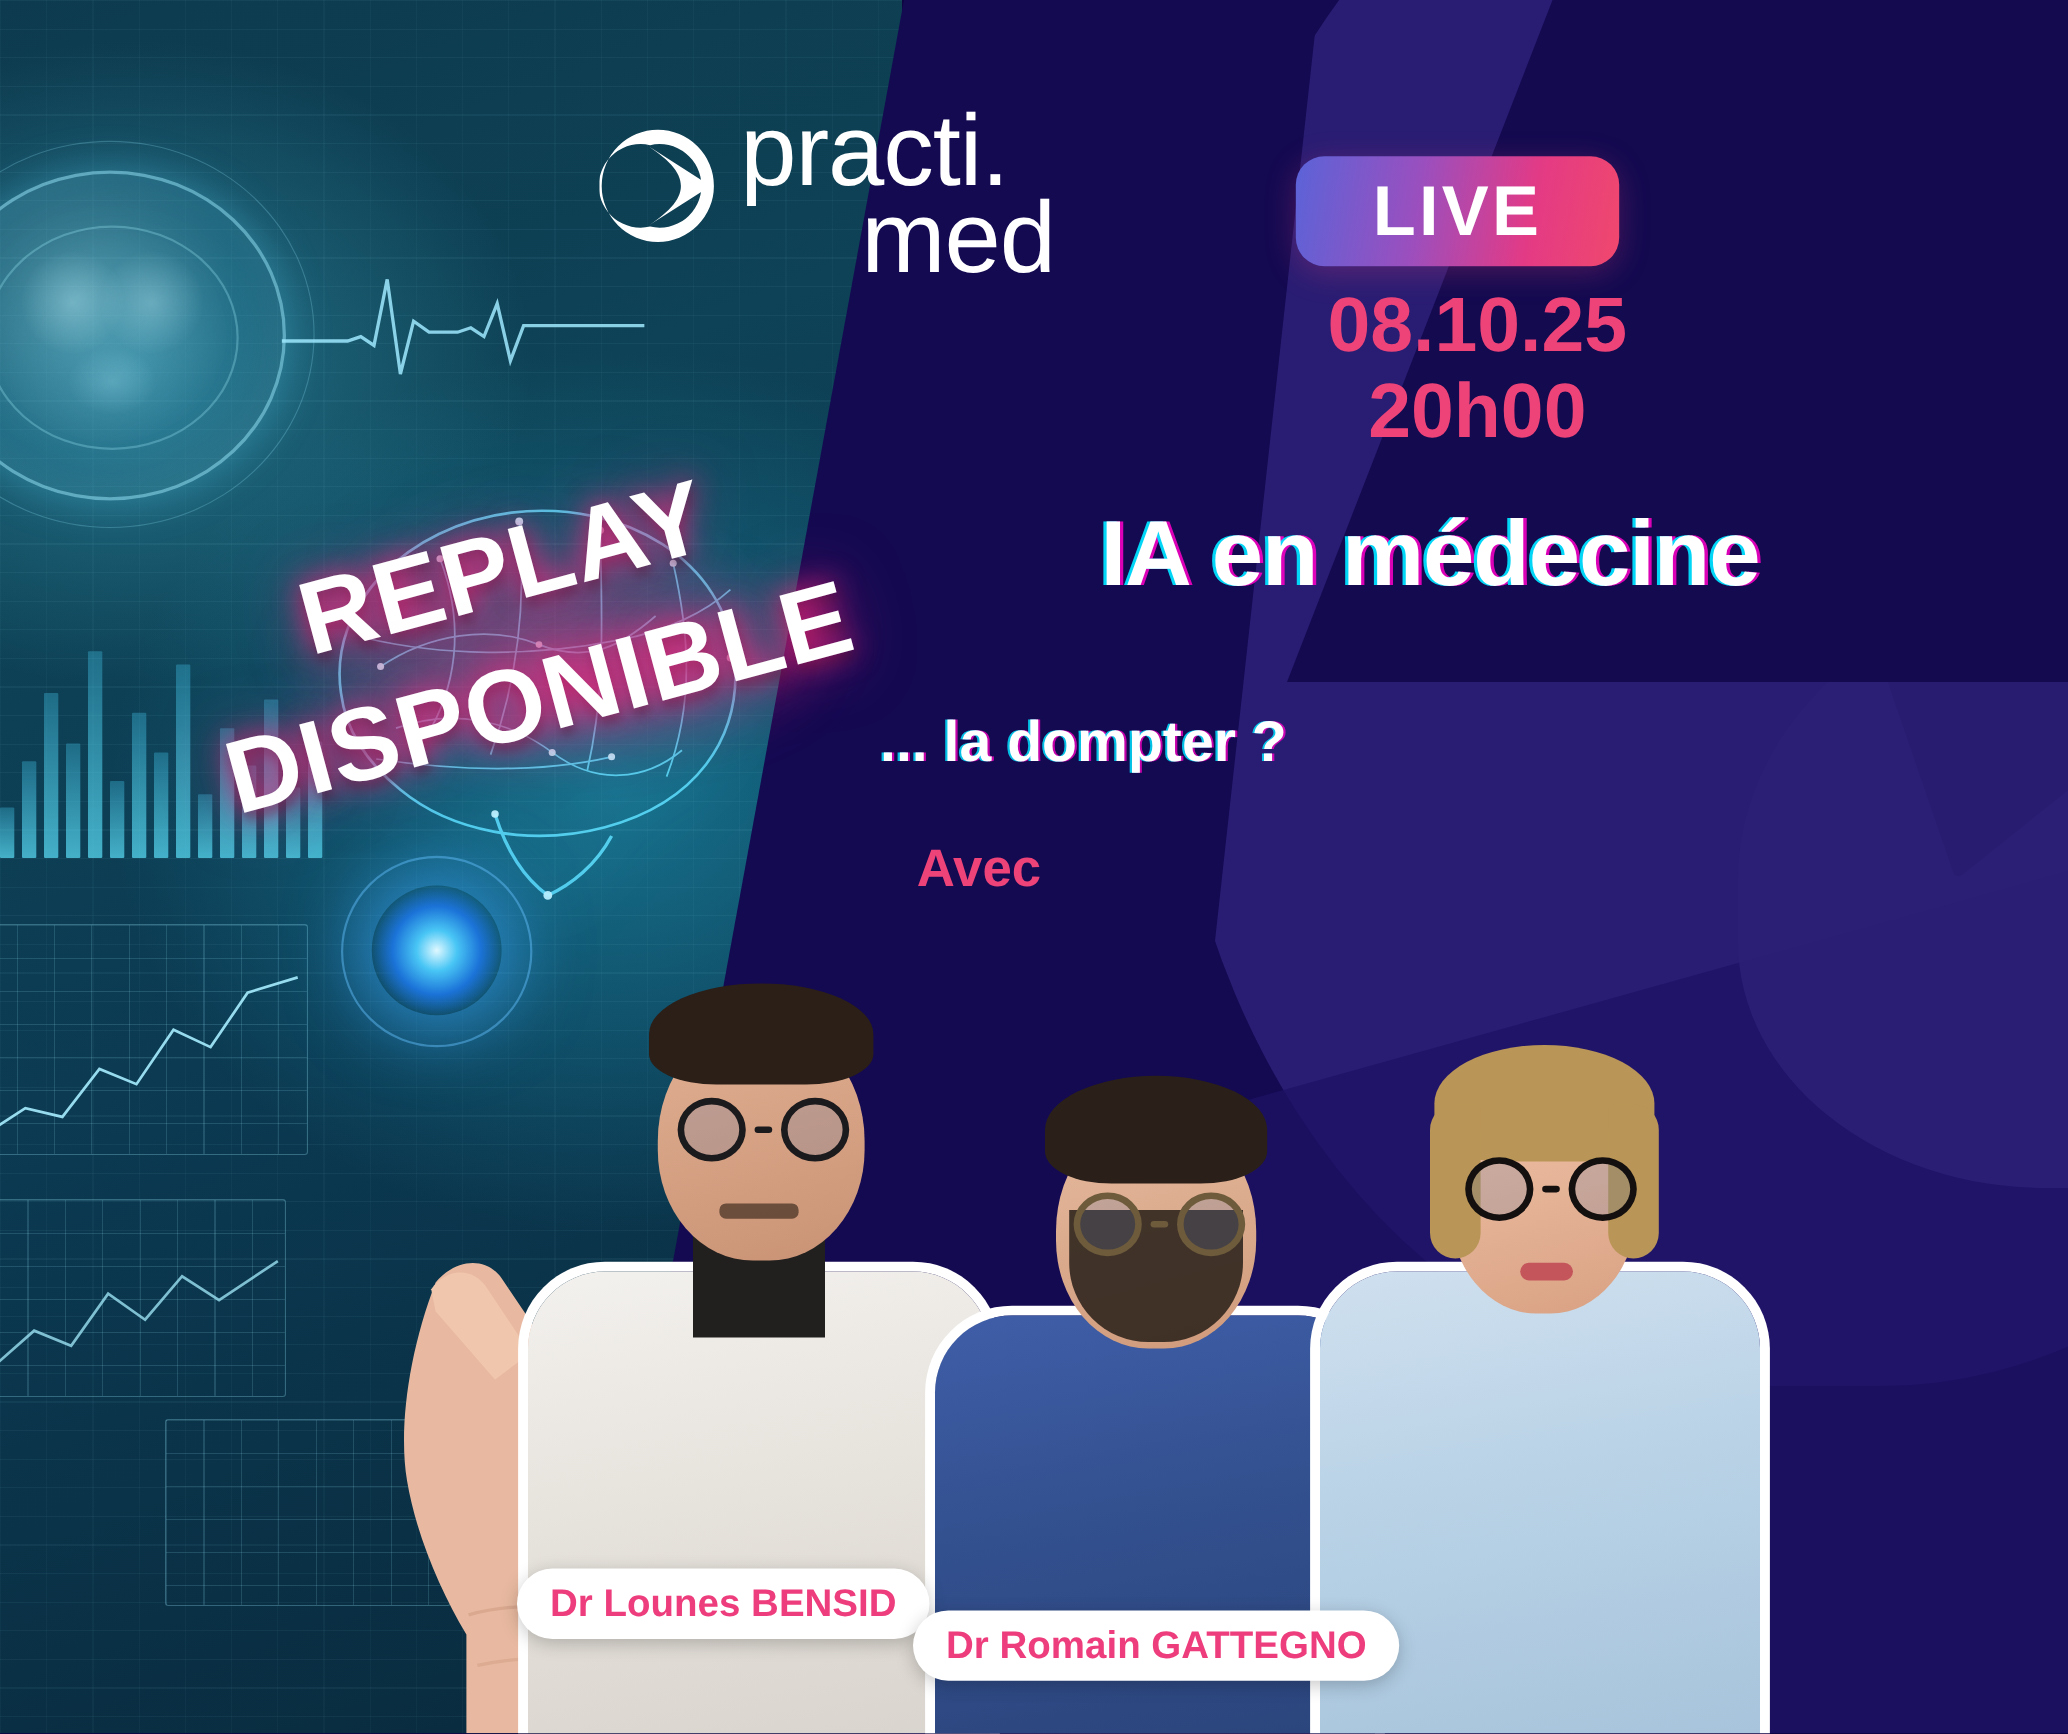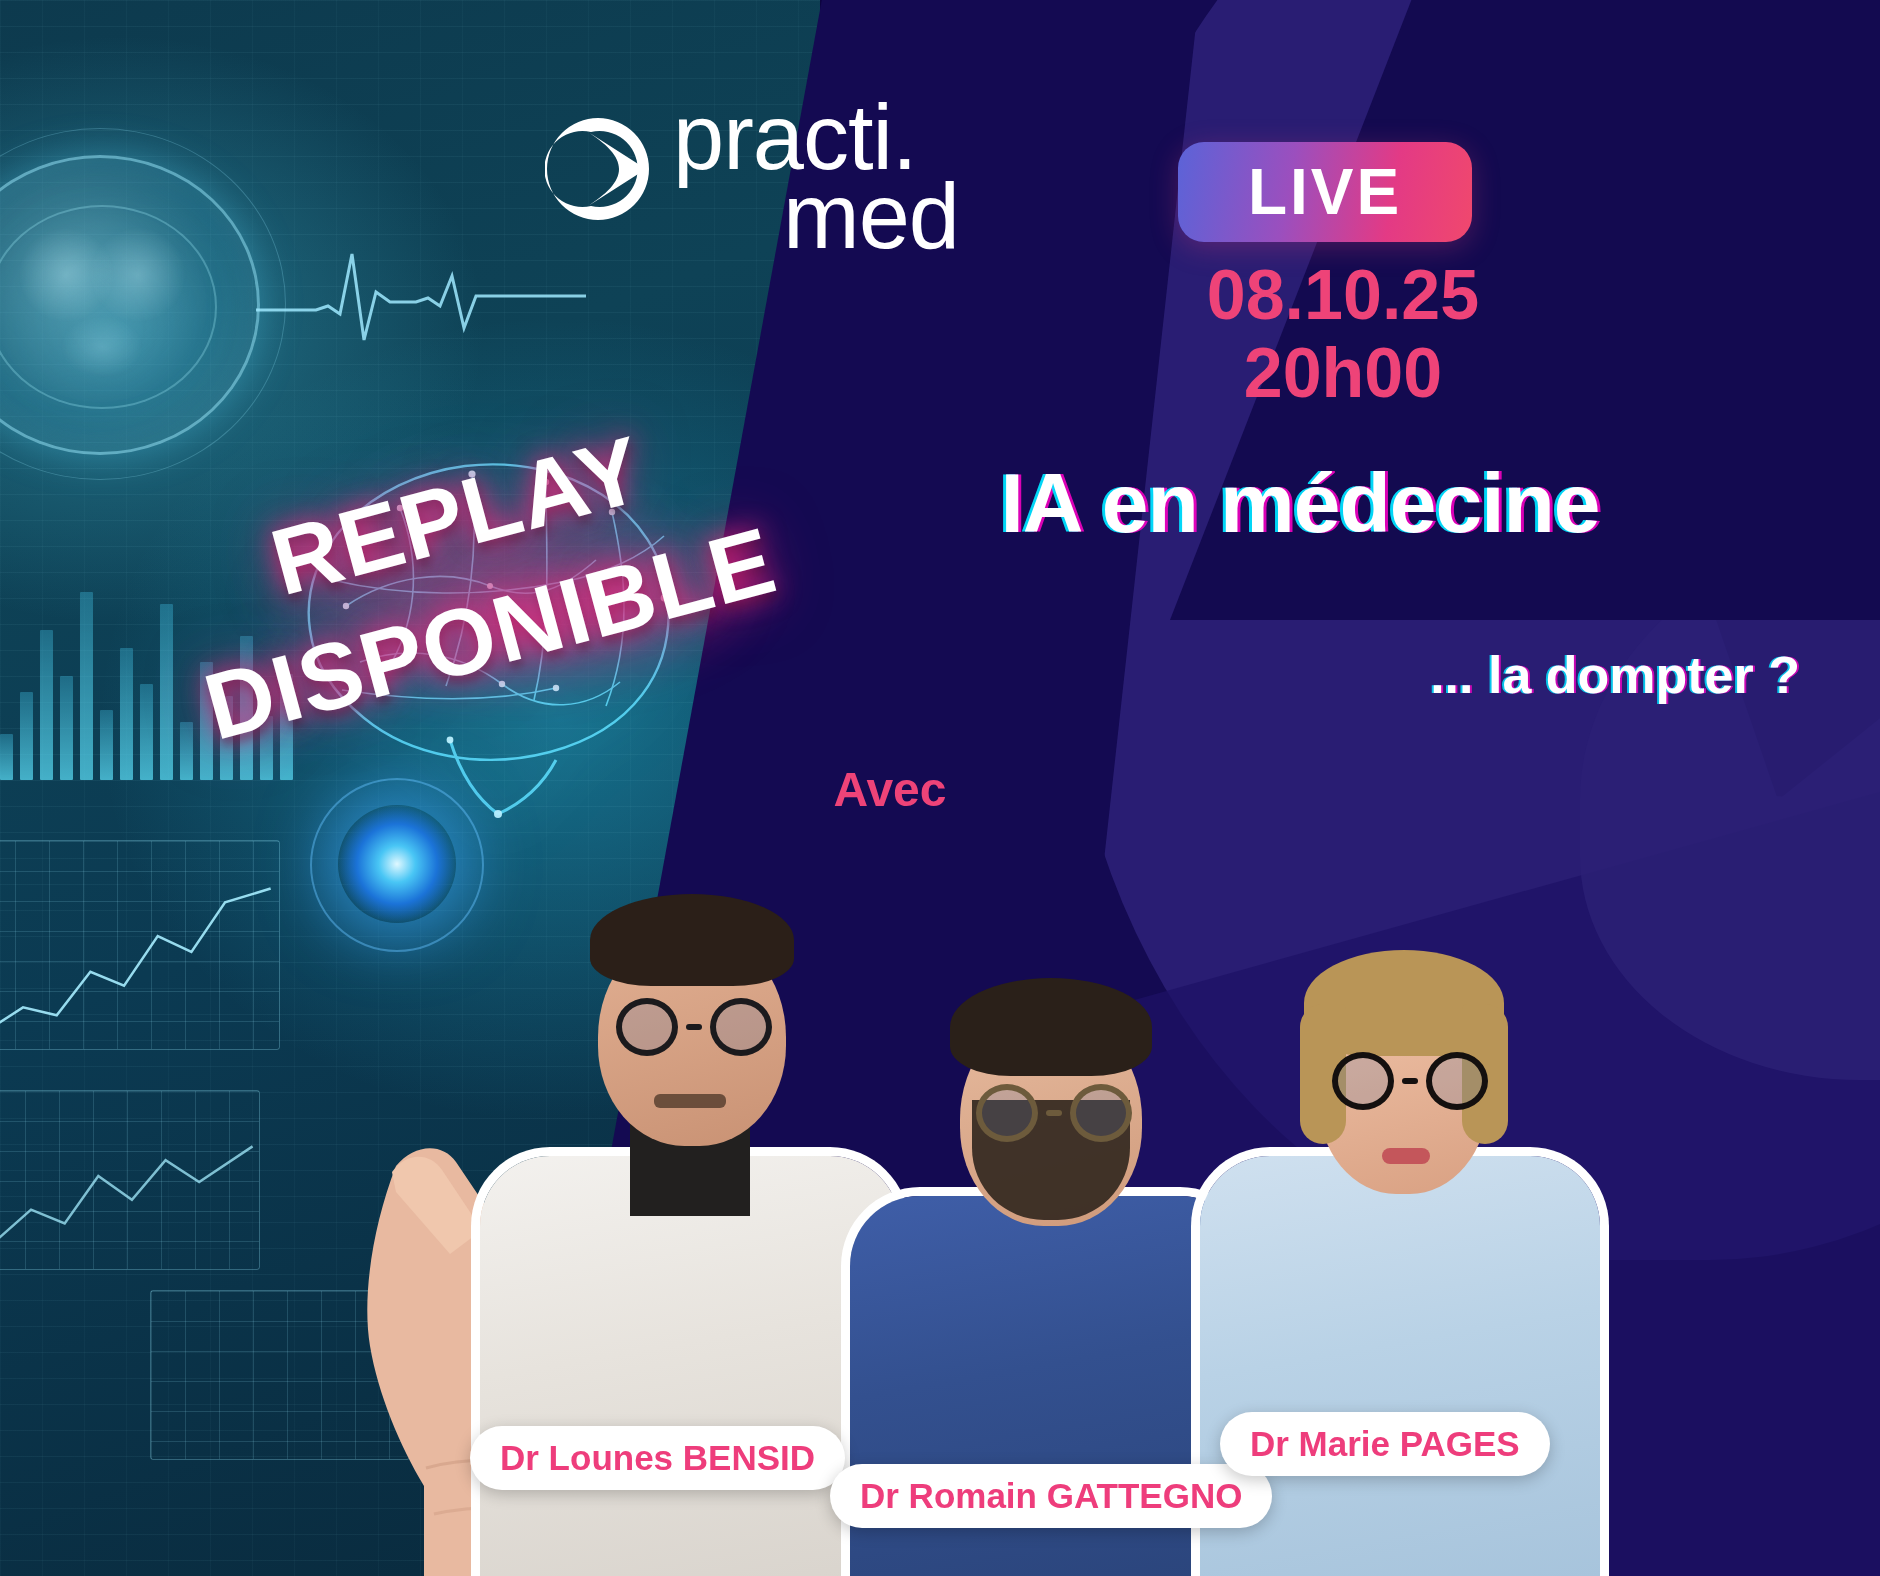--- a/index.html
+++ b/index.html
@@ -107,21 +107,21 @@
   .time-line{position:absolute;left:1178px;top:332px;width:330px;text-align:center;
     color:#ee4378;font-size:70px;font-weight:700;line-height:1.18;}
 
   
   .title{position:absolute;left:800px;top:455px;width:1000px;text-align:center;
     color:#fff;font-size:84px;font-weight:700;letter-spacing:-1px;
     text-shadow:-3px 0 0 rgba(0,225,255,.95), 3px 0 0 rgba(255,0,200,.85);}
   .sub1{position:absolute;left:800px;top:585px;width:1000px;text-align:center;
     color:#fff;font-size:52px;font-weight:700;
     text-shadow:-2px 0 0 rgba(0,225,255,.85), 2px 0 0 rgba(255,0,200,.75);}
-  .sub2{position:absolute;left:800px;top:645px;width:1000px;text-align:right;
+  .sub2{position:absolute;left:800px;top:645px;width:1000px;text-align:left;
     color:#fff;font-size:52px;font-weight:700;
     text-shadow:-2px 0 0 rgba(0,225,255,.85), 2px 0 0 rgba(255,0,200,.75);}
   .avec{position:absolute;left:690px;top:762px;width:400px;text-align:center;
     color:#ee4378;font-size:48px;font-weight:700;}
 
   
   .replay{position:absolute;left:190px;top:440px;width:640px;height:300px;pointer-events:none;}
   .replay-glow{position:absolute;left:40px;top:40px;width:560px;height:230px;border-radius:50%;
      background:radial-gradient(ellipse at center, rgba(236,46,130,.55), rgba(236,46,130,0) 68%);
      filter:blur(16px);}
@@ -335,16 +335,15 @@
       <div class="glasses" style="left:132px;bottom:466px">
         <div class="lens" style="border-color:#14100f"></div>
           <div class="bridge" style="background:#14100f"></div>
           <div class="lens" style="border-color:#14100f"></div>
       </div>
       <div style="position:absolute;left:182px;bottom:412px;width:48px;height:16px;background:#c4565b;border-radius:10px"></div>
     </div>
 
     <div class="namebadge nb-a">Dr Lounes BENSID</div>
     <div class="namebadge nb-b">Dr Romain GATTEGNO</div>
-    <div class="namebadge nb-c">Dr Marie PAGES</div>
   </div>
 
 </div>
 
 </body></html>

